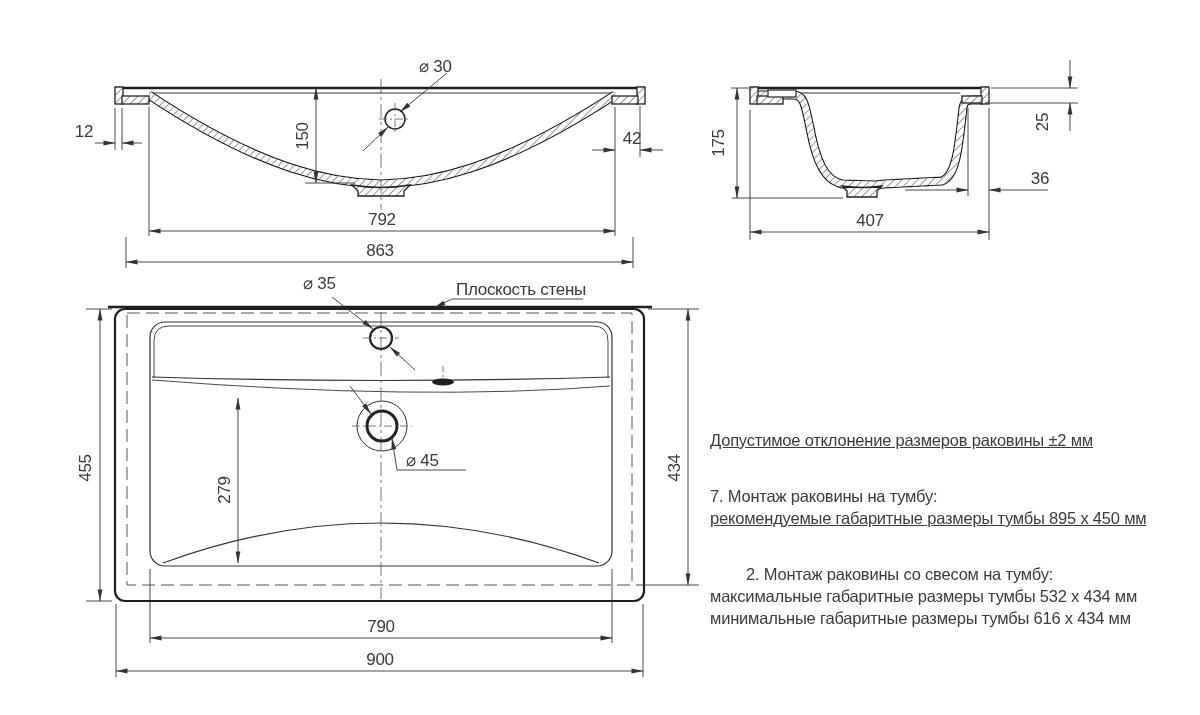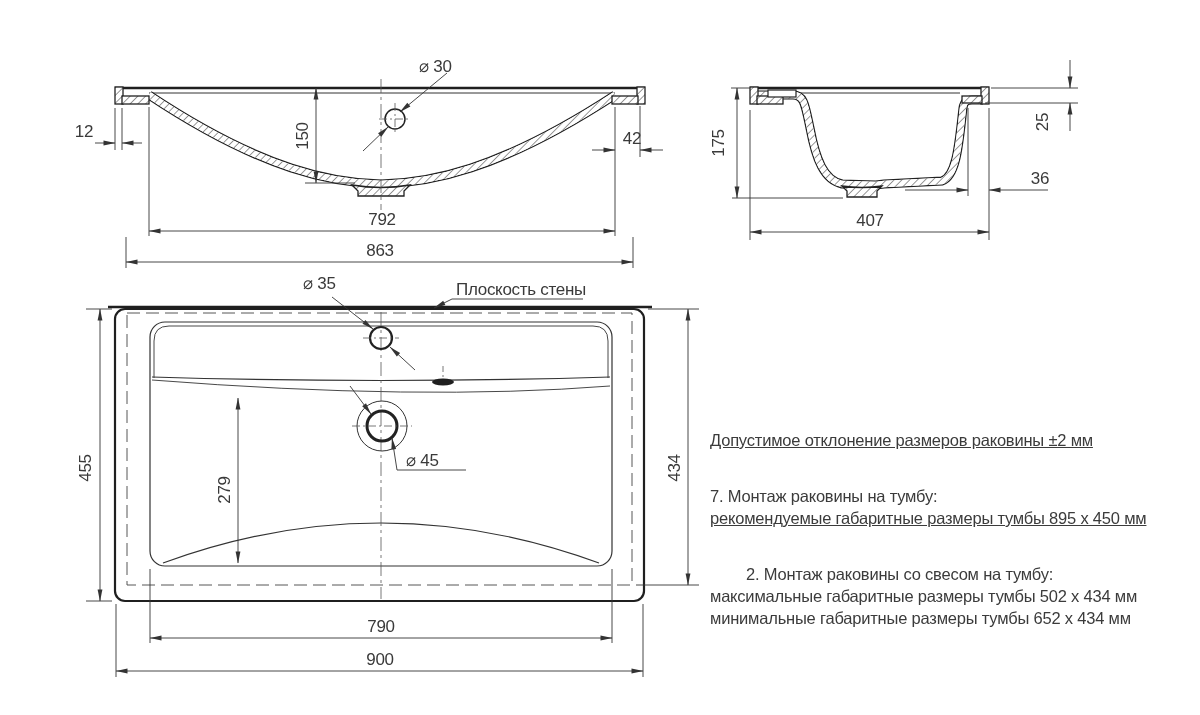--- a/index.html
+++ b/index.html
@@ -202,17 +202,17 @@
     <text class="dim" x="381" y="632" text-anchor="middle">790</text>
     <text class="dim" x="380" y="665" text-anchor="middle">900</text>
   </g>
 </svg>
 
 <div class="notes">
   <div class="note-line" style="top:431px;left:0;text-decoration:underline;">Допустимое отклонение размеров раковины ±2 мм</div>
   <div class="note-line" style="top:487px;left:0;">7. Монтаж раковины на тумбу:</div>
   <div class="note-line" style="top:509px;left:0;text-decoration:underline;">рекомендуемые габаритные размеры тумбы 895 х 450 мм</div>
   <div class="note-line" style="top:565px;left:0;margin-left:36px;">2. Монтаж раковины со свесом на тумбу:</div>
-  <div class="note-line" style="top:587px;left:0;">максимальные габаритные размеры тумбы 502 х 434 мм</div>
-  <div class="note-line" style="top:609px;left:0;">минимальные габаритные размеры тумбы 652 х 434 мм</div>
+  <div class="note-line" style="top:587px;left:0;">максимальные габаритные размеры тумбы 532 х 434 мм</div>
+  <div class="note-line" style="top:609px;left:0;">минимальные габаритные размеры тумбы 616 х 434 мм</div>
 </div>
 
 </div>
 
 </body></html>

